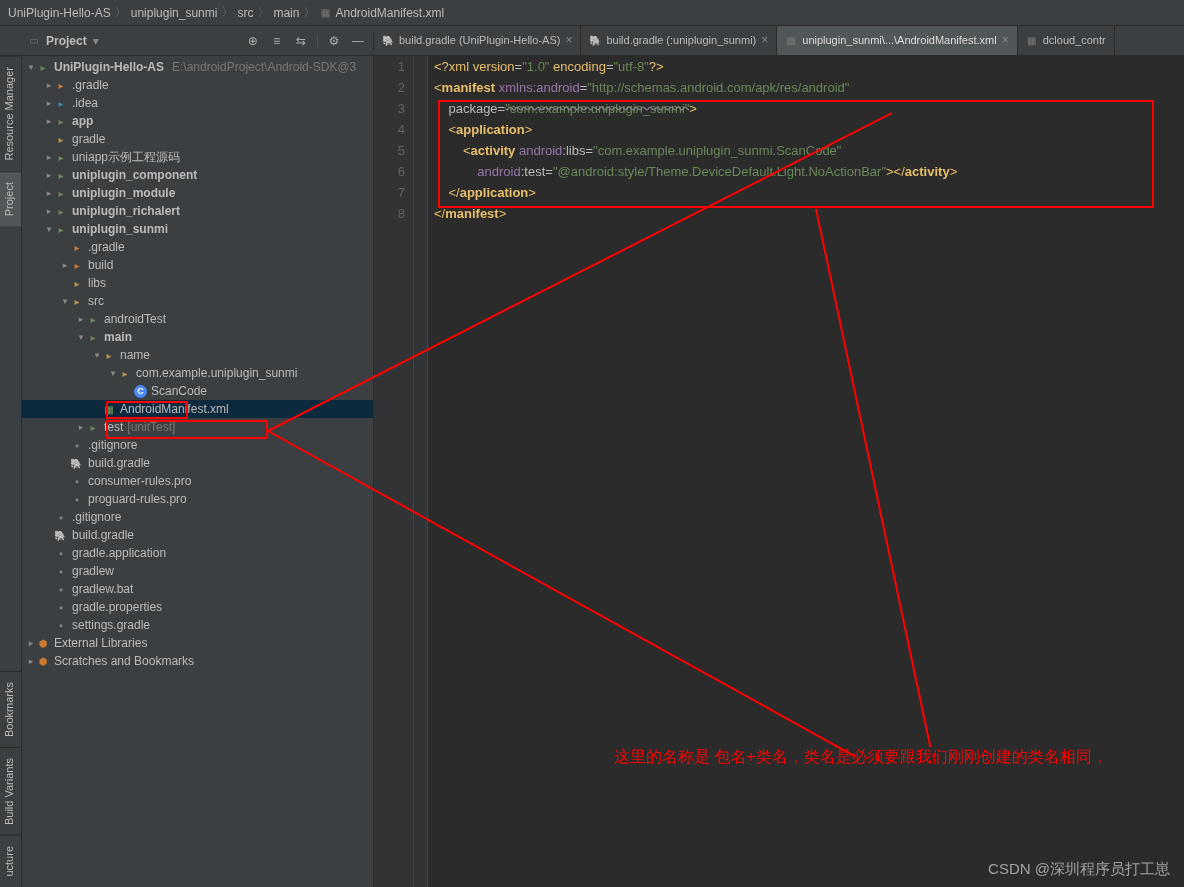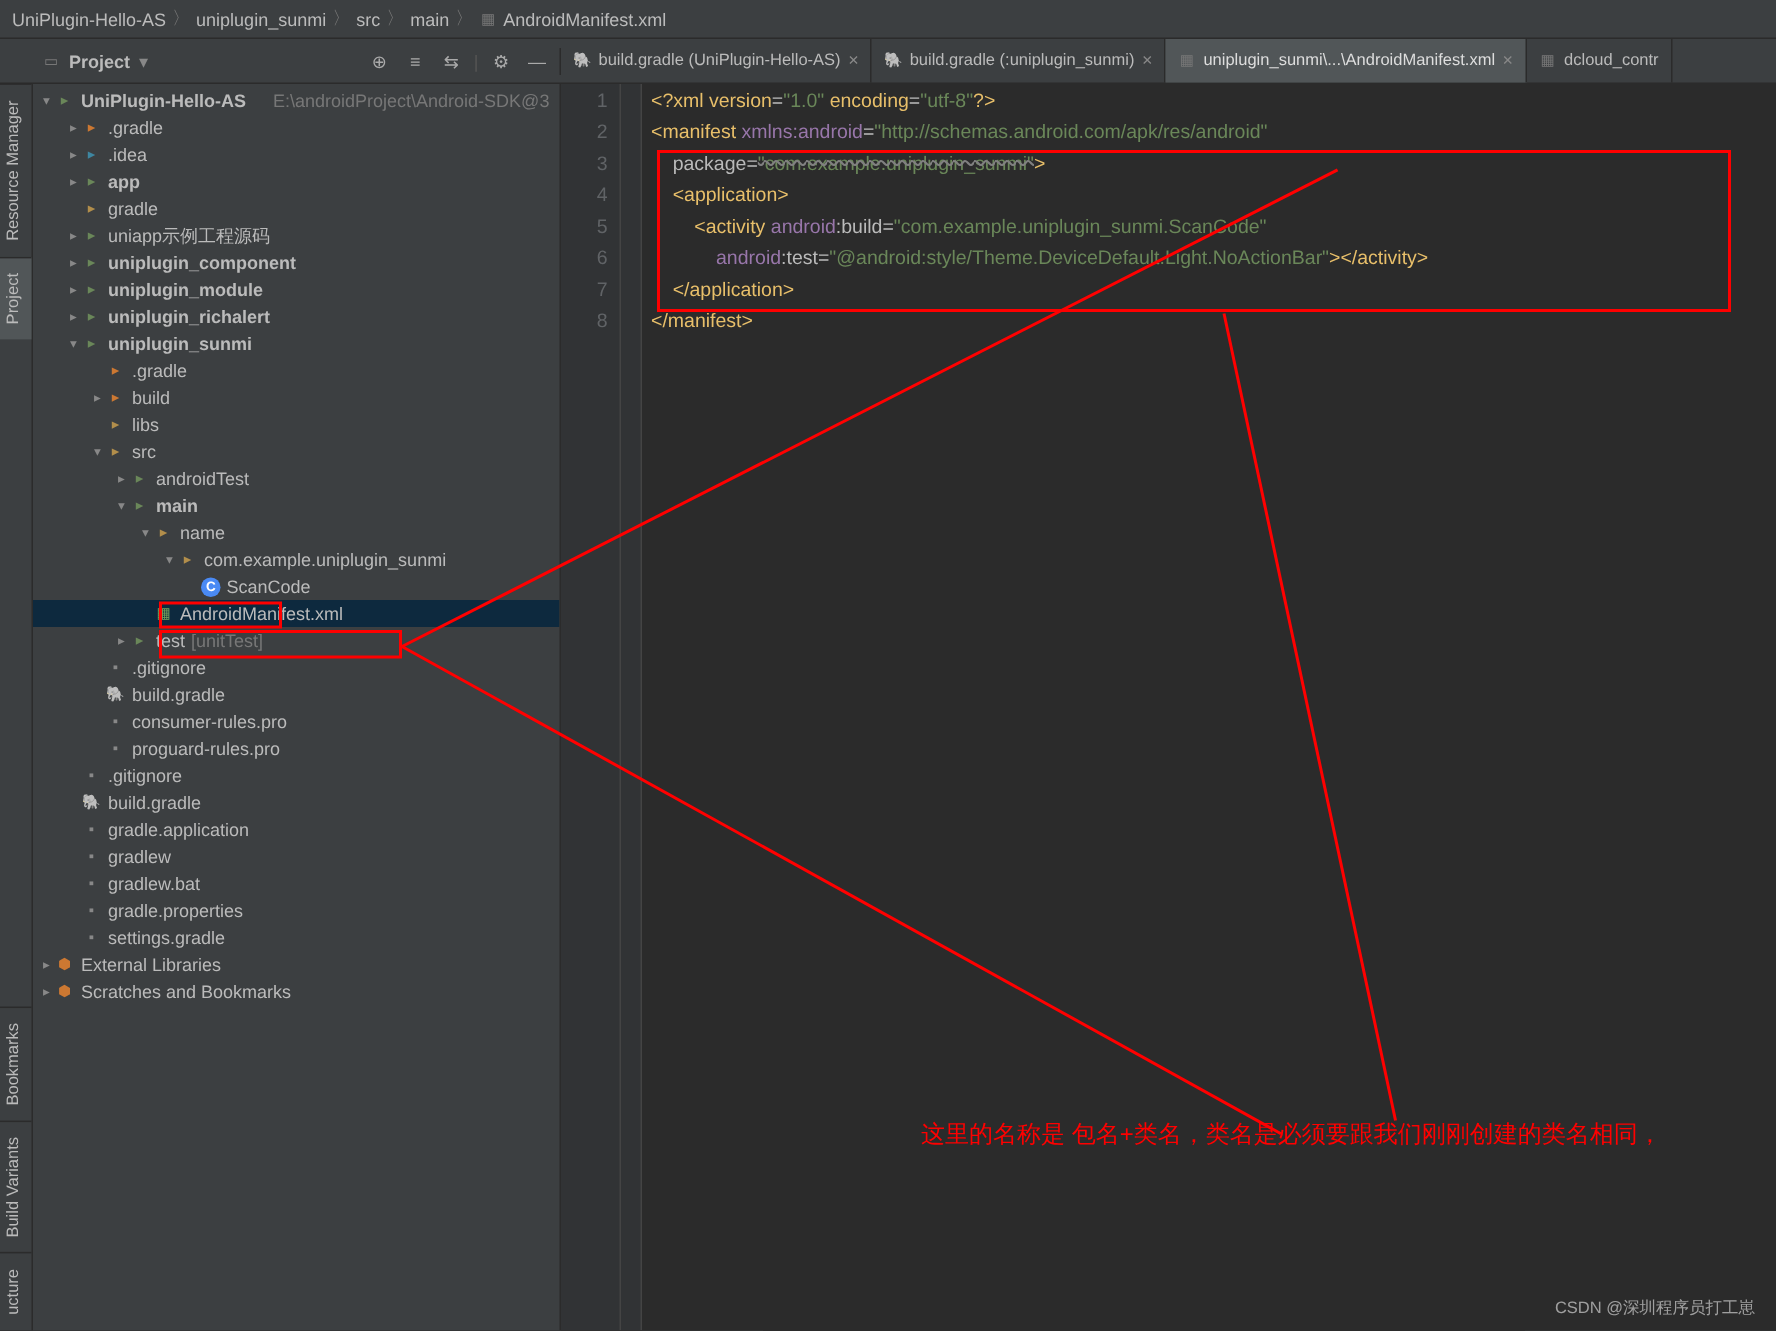--- a/index.html
+++ b/index.html
@@ -38,29 +38,29 @@
 .tabs { height: 30px; display: flex; align-items: stretch; background: #3c3f41; border-bottom: 1px solid #2b2b2b; }
 .tab { display: flex; align-items: center; padding: 0 8px; gap: 5px; border-right: 1px solid #2b2b2b; color: #bbb; cursor: pointer; white-space: nowrap; font-size: 11px;}
 .tab.active { background: #515658; color: #ddd; }
 .tab .close { color: #888; font-size: 12px; }
 .editor-body { flex: 1; display: flex; position: relative; font-family: "JetBrains Mono", Consolas, monospace; font-size: 13px; line-height: 21px; }
 .gutter { width: 40px; text-align: right; padding-right: 8px; color: #606366; border-right: 1px solid #444; background: #313335;}
 .fold-col { width: 14px; background: #313335; border-right: 1px solid #444;}
 .code { flex: 1; padding-left: 6px; position: relative; }
 .code pre { margin: 0; font-family: inherit; }
 .tag { color: #e8bf6a; }
-.tagb { color: #e8bf6a; font-weight: normal; }
+.tagb { color: #e8bf6a; font-weight: bold; }
 .attr { color: #bababa; }
 .ns { color: #9876aa; }
 .val { color: #6a8759; }
 .punct { color: #e8bf6a; }
 .pkg-strike { text-decoration: line-through wavy #808080; color:#6a8759;}
 .annotation-text { position: absolute; color: #f00; font-size: 16px; line-height: 24px; z-index: 6; font-family: "Microsoft YaHei", sans-serif;}
 .red-line { position: absolute; background: #f00; height: 2px; transform-origin: left center; z-index: 5; pointer-events:none;}
-.watermark { position: absolute; bottom: 8px; right: 14px; color: rgba(255,255,255,0.55); font-size: 11px; font-family: "Microsoft YaHei", sans-serif;}
+.watermark { position: absolute; bottom: 8px; right: 14px; color: rgba(255,255,255,0.55); font-size: 15px; font-family: "Microsoft YaHei", sans-serif;}
 .mini-icon { font-size:10px; color:#777; display:inline-block; width:12px; text-align:center;}
 </style>
 </head>
 <body>
 
 <div class="breadcrumb">
   <span class="bc-item">UniPlugin-Hello-AS</span>
     <span class="bc-sep">〉</span>
   <span class="bc-item">uniplugin_sunmi</span>
     <span class="bc-sep">〉</span>
@@ -119,21 +119,21 @@
     <div class="left-tab">ucture</div>
   </div>
 
   <div class="tree-panel">
     <div class="tree" id="tree">
         <div class="tree-row">
           <span class="indent" style="width:4px"></span>
           <span class="arrow">▾</span>
           <span class="ticon folder-green">▸</span>
           <span class="txt txt-bold">UniPlugin-Hello-AS</span>
-          <span class="txt-dim" style="margin-left: 18px;">E:\androidProject\Android-SDK@3</span>
+          <span class="txt-dim" style="margin-left: 8px;">E:\androidProject\Android-SDK@3</span>
         </div>
         <div class="tree-row">
           <span class="indent" style="width: 22px;"></span>
           <span class="arrow">▸</span>
           <span class="ticon folder-orange">▸</span>
           <span class="txt">.gradle</span>
         </div>
         <div class="tree-row">
           <span class="indent" style="width: 22px;"></span>
           <span class="arrow">▸</span>
@@ -341,21 +341,21 @@
           <div>6</div>
           <div>7</div>
           <div>8</div>
       </div>
       <div class="fold-col"></div>
       <div class="code">
 <pre><span class="punct">&lt;?</span><span class="tag">xml version</span><span class="attr">=</span><span class="val">"1.0"</span> <span class="tag">encoding</span><span class="attr">=</span><span class="val">"utf-8"</span><span class="punct">?&gt;</span>
 <span class="punct">&lt;</span><span class="tagb">manifest</span> <span class="ns">xmlns:android</span><span class="attr">=</span><span class="val">"http://schemas.android.com/apk/res/android"</span>
     <span class="attr">package</span><span class="attr">=</span><span class="pkg-strike">"com.example.uniplugin_sunmi"</span><span class="punct">&gt;</span>
     <span class="punct">&lt;</span><span class="tagb">application</span><span class="punct">&gt;</span>
-        <span class="punct">&lt;</span><span class="tagb">activity</span> <span class="ns">android</span><span class="attr">:build=</span><span class="val">"com.example.uniplugin_sunmi.ScanCode"</span>
+        <span class="punct">&lt;</span><span class="tagb">activity</span> <span class="ns">android</span><span class="attr">:libs=</span><span class="val">"com.example.uniplugin_sunmi.ScanCode"</span>
             <span class="ns">android</span><span class="attr">:test=</span><span class="val">"@android:style/Theme.DeviceDefault.Light.NoActionBar"</span><span class="punct">&gt;&lt;/</span><span class="tagb">activity</span><span class="punct">&gt;</span>
     <span class="punct">&lt;/</span><span class="tagb">application</span><span class="punct">&gt;</span>
 <span class="punct">&lt;/</span><span class="tagb">manifest</span><span class="punct">&gt;</span></pre>
       </div>
     </div>
   </div>
 </div>
 
 <div class="red-box" style="left:106px; top:401px; width:82px; height:18px;"></div>
 <div class="red-box" style="left:106px; top:420px; width:162px; height:19px;"></div>

